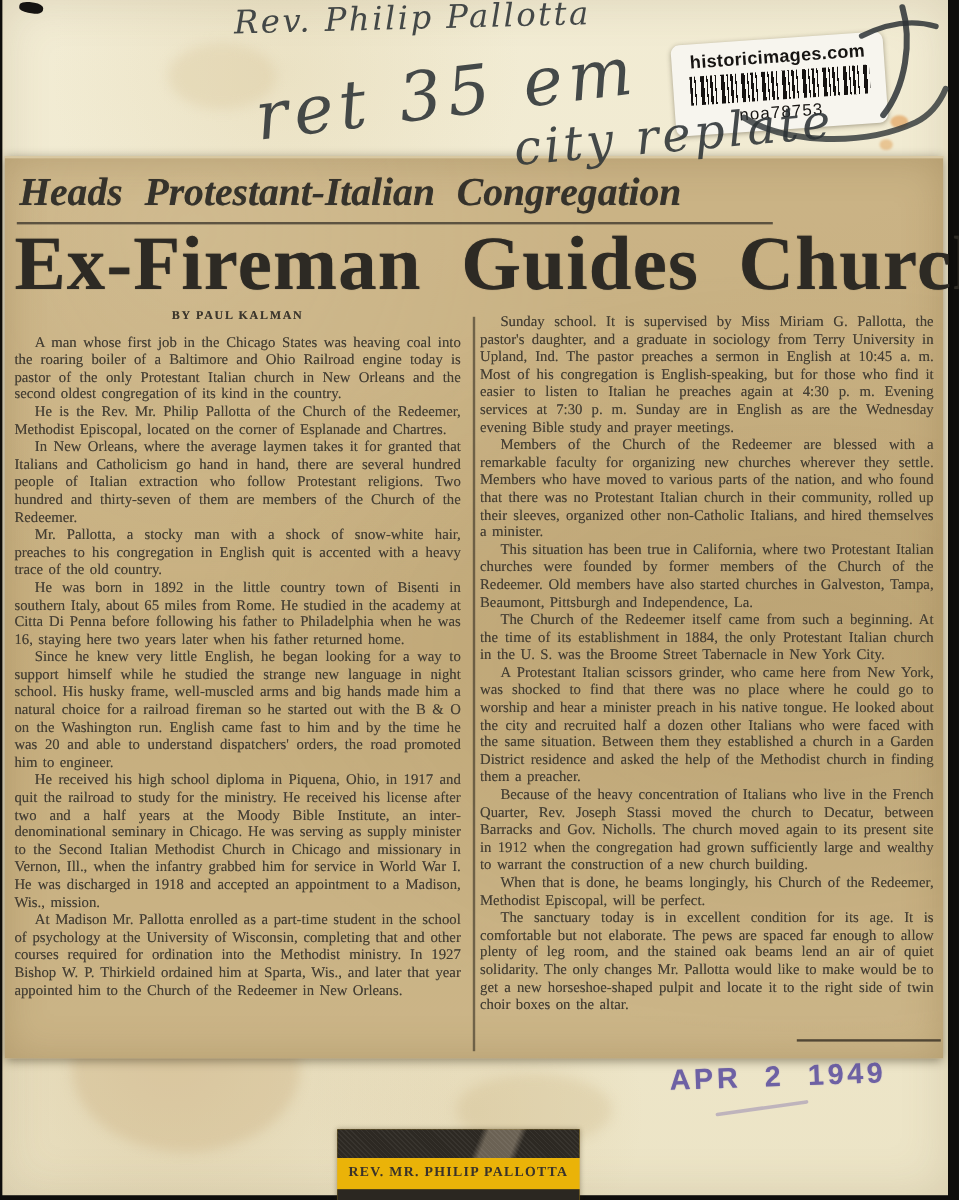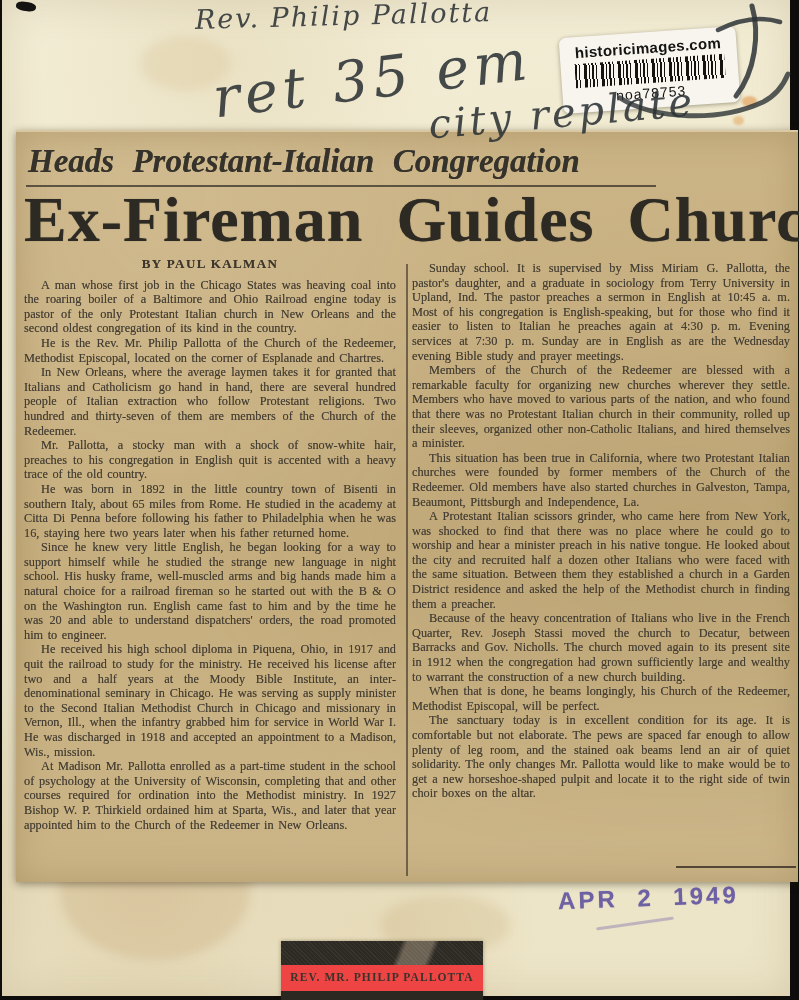--- a/index.html
+++ b/index.html
@@ -51,21 +51,21 @@
       repeating-linear-gradient(90deg,
         #151210 0 2px, transparent 2px 4px,
         #151210 4px 5px, transparent 5px 9px,
         #151210 9px 12px, transparent 12px 14px,
         #151210 14px 15px, transparent 15px 17px);
   }
   .sticker-code { font-size:14px; letter-spacing:1px; }
 
   
   .clipping {
-    position:absolute; left:16px; top:130px; width:782px; height:752px;
+    position:absolute; left:4px; top:130px; width:782px; height:752px;
     padding:8px 8px 0;
     background:
       radial-gradient(ellipse at 20% 8%, rgba(255,246,220,.10), transparent 40%),
       radial-gradient(ellipse at 85% 55%, rgba(110,85,45,.12), transparent 55%),
       linear-gradient(175deg, #cbb487 0%, #c6ae7e 55%, #ccb689 100%);
     box-shadow: 0 2px 8px rgba(40,30,10,.45), inset 0 0 34px rgba(115,88,42,.28);
     border-top:2px solid rgba(242,234,208,.35);
     color:#433d32;
   }
   .kicker {
@@ -77,21 +77,21 @@
   .headline {
     font-size:64px; line-height:62px; font-weight:bold; color:#2d2a24;
     letter-spacing:1px; word-spacing:16px; white-space:nowrap;
     text-shadow:0 0 .8px rgba(45,42,36,.65);
   }
   .columns { display:flex; justify-content:space-between; margin-top:4px; }
   .col { font-size:12.3px; line-height:14.6px; text-align:justify;
          color:#443e33; text-shadow:0 0 .4px rgba(68,62,51,.6); }
   .col-left  { width:372px; }
   .col-right { width:378px; padding-top:6px; }
-  .byline { text-align:center; font-weight:bold; font-size:13px;
+  .byline { text-align:center; font-weight:bold; font-size:10px;
             letter-spacing:1.4px; margin:2px 0 6px; color:#3c362c; }
   .col p { text-indent:17px; word-spacing:1.5px; }
   .col-divider { position:absolute; left:390px; top:132px; width:1.5px; height:612px;
                  background:rgba(52,45,34,.6); }
   .end-rule { position:absolute; left:660px; top:734px; width:120px; height:2px;
               background:rgba(52,45,34,.8); }
 
   
   .stamp {
     position:absolute; left:558px; top:884px; z-index:4;
@@ -99,21 +99,21 @@
     font-size:24px; letter-spacing:3px; word-spacing:10px;
     color:#584a9e; opacity:.85; transform:rotate(-2deg);
     text-shadow:0 0 1px rgba(88,74,158,.55);
   }
   .stamp-smudge { position:absolute; left:596px; top:922px; width:78px; height:3px;
     background:#6a5aa8; opacity:.35; transform:rotate(-8deg); border-radius:2px; }
 
   
   .caption-piece {
     position:absolute; left:281px; top:941px; width:202px; height:59px; z-index:4;
-    background:#ef4444; box-shadow:0 0 4px rgba(60,45,20,.4);
+    background:#eab308; box-shadow:0 0 4px rgba(60,45,20,.4);
     display:flex; flex-direction:column;
   }
   .photo-strip {
     height:24px;
     background:
       repeating-linear-gradient(45deg, rgba(255,255,255,.05) 0 1px, transparent 1px 3px),
       linear-gradient(112deg, #2d2923 0 57%, #6b6254 60% 72%, #2d2923 75%);
   }
   .photo-strip.bottom { height:9px; background:#2b2721; margin-top:auto; }
   .caption-text {
@@ -164,20 +164,21 @@
         <p>Mr. Pallotta, a stocky man with a shock of snow-white hair, preaches to his congregation in English quit is accented with a heavy trace of the old country.</p>
         <p>He was born in 1892 in the little country town of Bisenti in southern Italy, about 65 miles from Rome. He studied in the academy at Citta Di Penna before following his father to Philadelphia when he was 16, staying here two years later when his father returned home.</p>
         <p>Since he knew very little English, he began looking for a way to support himself while he studied the strange new language in night school. His husky frame, well-muscled arms and big hands made him a natural choice for a railroad fireman so he started out with the B &amp; O on the Washington run. English came fast to him and by the time he was 20 and able to understand dispatchers' orders, the road promoted him to engineer.</p>
         <p>He received his high school diploma in Piquena, Ohio, in 1917 and quit the railroad to study for the ministry. He received his license after two and a half years at the Moody Bible Institute, an inter-denominational seminary in Chicago. He was serving as supply minister to the Second Italian Methodist Church in Chicago and missionary in Vernon, Ill., when the infantry grabbed him for service in World War I. He was discharged in 1918 and accepted an appointment to a Madison, Wis., mission.</p>
         <p>At Madison Mr. Pallotta enrolled as a part-time student in the school of psychology at the University of Wisconsin, completing that and other courses required for ordination into the Methodist ministry. In 1927 Bishop W. P. Thirkield ordained him at Sparta, Wis., and later that year appointed him to the Church of the Redeemer in New Orleans.</p>
       </div>
       <div class="col col-right">
         <p>Sunday school. It is supervised by Miss Miriam G. Pallotta, the pastor's daughter, and a graduate in sociology from Terry University in Upland, Ind. The pastor preaches a sermon in English at 10:45 a. m. Most of his congregation is English-speaking, but for those who find it easier to listen to Italian he preaches again at 4:30 p. m. Evening services at 7:30 p. m. Sunday are in English as are the Wednesday evening Bible study and prayer meetings.</p>
         <p>Members of the Church of the Redeemer are blessed with a remarkable faculty for organizing new churches wherever they settle. Members who have moved to various parts of the nation, and who found that there was no Protestant Italian church in their community, rolled up their sleeves, organized other non-Catholic Italians, and hired themselves a minister.</p>
         <p>This situation has been true in California, where two Protestant Italian churches were founded by former members of the Church of the Redeemer. Old members have also started churches in Galveston, Tampa, Beaumont, Pittsburgh and Independence, La.</p>
+        <p>The Church of the Redeemer itself came from such a beginning. At the time of its establishment in 1884, the only Protestant Italian church in the U. S. was the Broome Street Tabernacle in New York City.</p>
         <p>A Protestant Italian scissors grinder, who came here from New York, was shocked to find that there was no place where he could go to worship and hear a minister preach in his native tongue. He looked about the city and recruited half a dozen other Italians who were faced with the same situation. Between them they established a church in a Garden District residence and asked the help of the Methodist church in finding them a preacher.</p>
         <p>Because of the heavy concentration of Italians who live in the French Quarter, Rev. Joseph Stassi moved the church to Decatur, between Barracks and Gov. Nicholls. The church moved again to its present site in 1912 when the congregation had grown sufficiently large and wealthy to warrant the construction of a new church building.</p>
         <p>When that is done, he beams longingly, his Church of the Redeemer, Methodist Episcopal, will be perfect.</p>
         <p>The sanctuary today is in excellent condition for its age. It is comfortable but not elaborate. The pews are spaced far enough to allow plenty of leg room, and the stained oak beams lend an air of quiet solidarity. The only changes Mr. Pallotta would like to make would be to get a new horseshoe-shaped pulpit and locate it to the right side of twin choir boxes on the altar.</p>
       </div>
     </div>
 
     <div class="col-divider"></div>
     <div class="end-rule"></div>
   </div>

